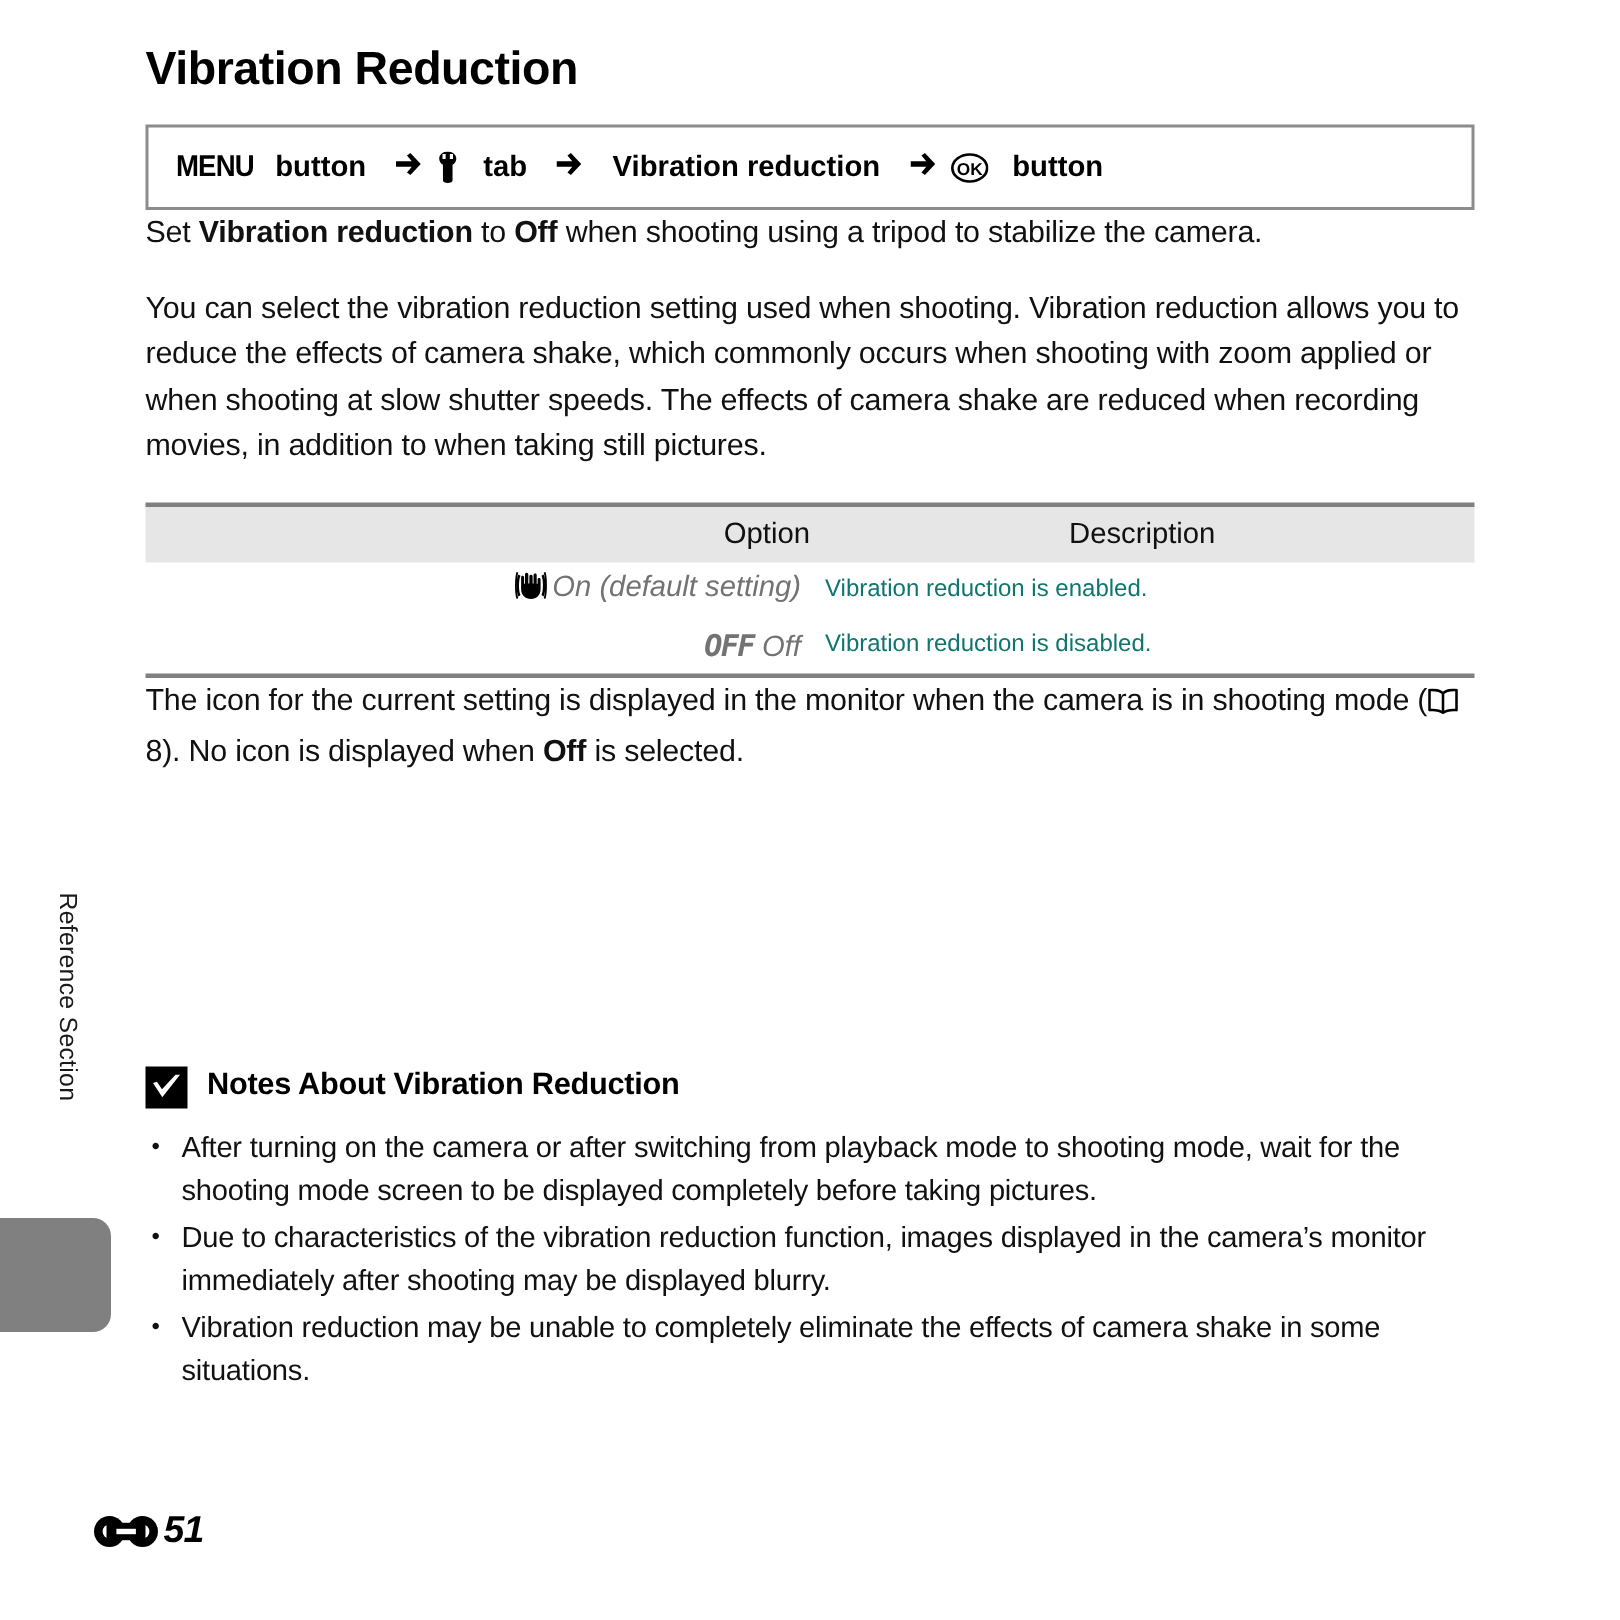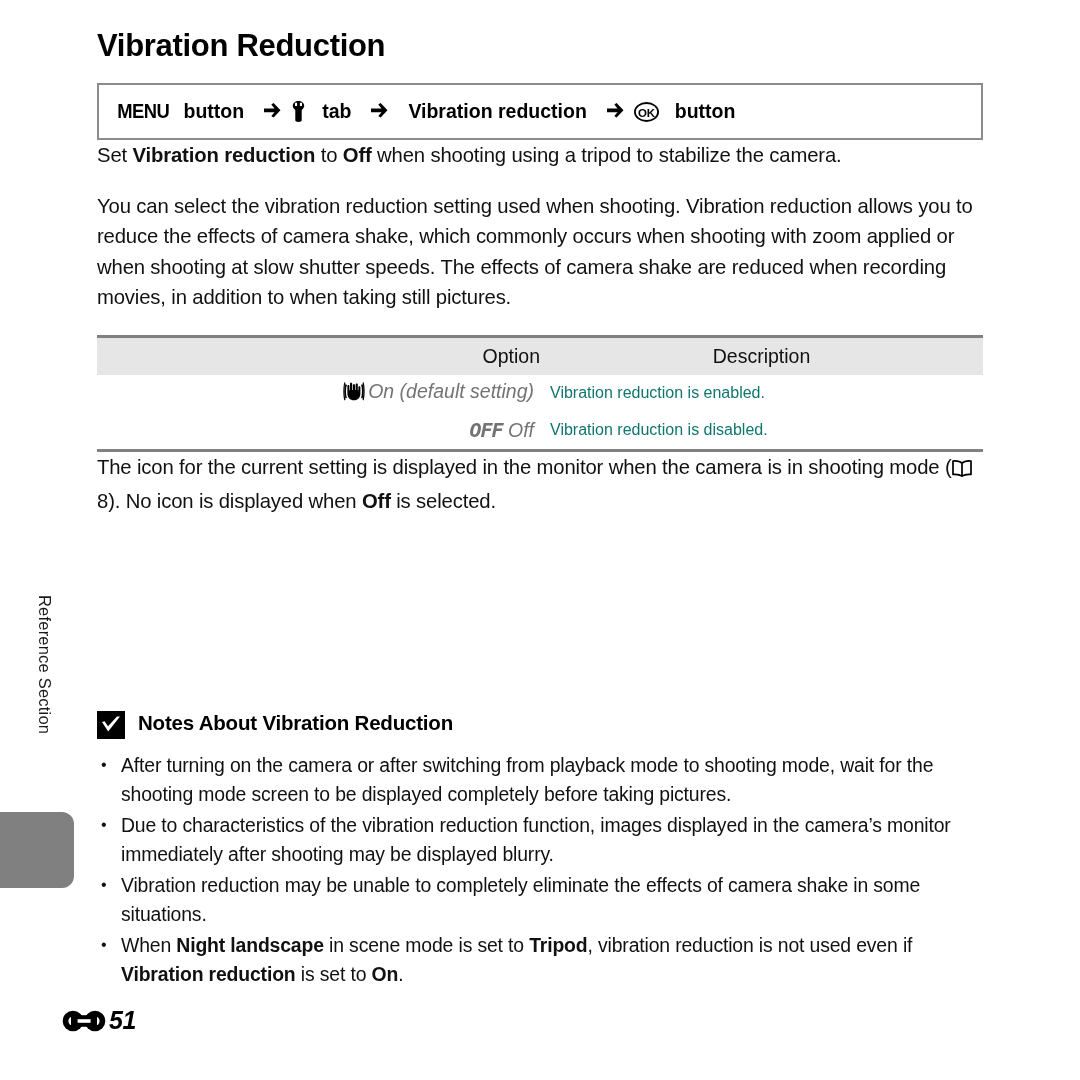--- a/index.html
+++ b/index.html
@@ -328,21 +328,20 @@
         <svg width="22" height="20" viewBox="0 0 22 20" aria-hidden="true">
           <path d="M2.0 7.0 L8.2 16.5 L20.0 1.5 L17.0 1.5 L8.0 11.2 L4.6 6.2 Z" fill="#ffffff"></path>
         </svg>
       </span>
       <span id="notes-title">Notes About Vibration Reduction</span>
     </div>
     <ul id="notes-list">
         <li><span>After turning on the camera or after switching from playback mode to shooting mode, wait for the shooting mode screen to be displayed completely before taking pictures.</span></li>
         <li><span>Due to characteristics of the vibration reduction function, images displayed in the camera’s monitor immediately after shooting may be displayed blurry.</span></li>
         <li><span>Vibration reduction may be unable to completely eliminate the effects of camera shake in some situations.</span></li>
-        <li><span>When </span><span class="bold">Night landscape</span><span> in scene mode is set to </span><span class="bold">Tripod</span><span>, vibration reduction is not used even if </span><span class="bold">Vibration reduction</span><span> is set to </span><span class="bold">On</span><span>.</span></li>
       </ul>
   </div>
 
 </div>
 
 <div id="page-footer">
   <span style="display:inline-flex;align-items:center;">
     <svg width="46" height="26" viewBox="0 0 46 26" aria-hidden="true">
       <circle cx="11" cy="13" r="10.3" fill="#000"></circle>
       <circle cx="11" cy="13" r="4.6" fill="#fff"></circle>

